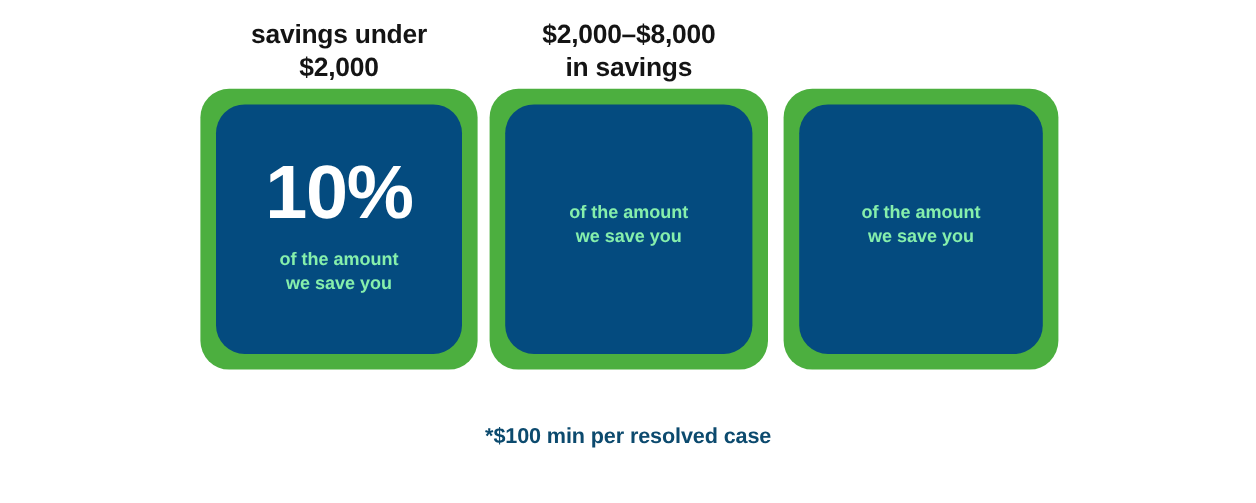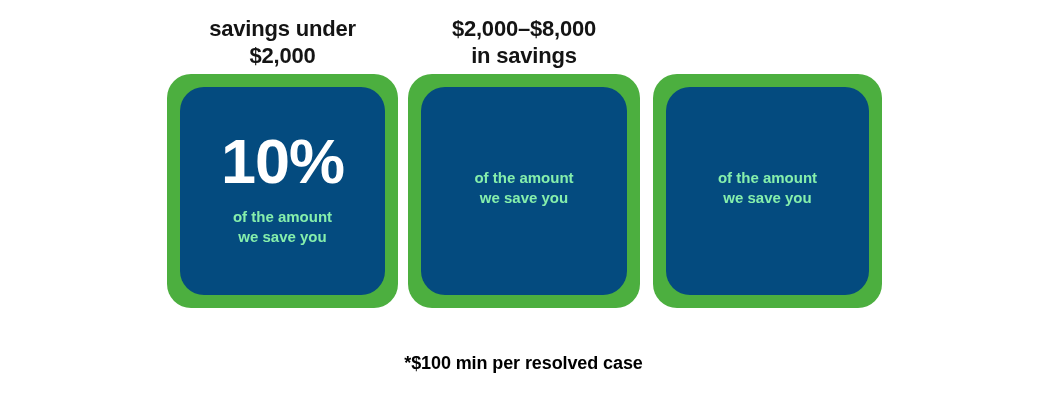--- a/index.html
+++ b/index.html
@@ -100,21 +100,21 @@
 
   
   .footnote {
     position: absolute;
     left: 0;
     top: 353px;
     width: 1047px;
     text-align: center;
     font-size: 18px;
     font-weight: bold;
-    color: #000000;
+    color: #0c4a6e;
     letter-spacing: -0.1px;
   }
 </style>
 </head>
 <body>
 
 <div id="infographic">
 
   <div class="headers-row">
     <div class="tier-header h1">savings under

